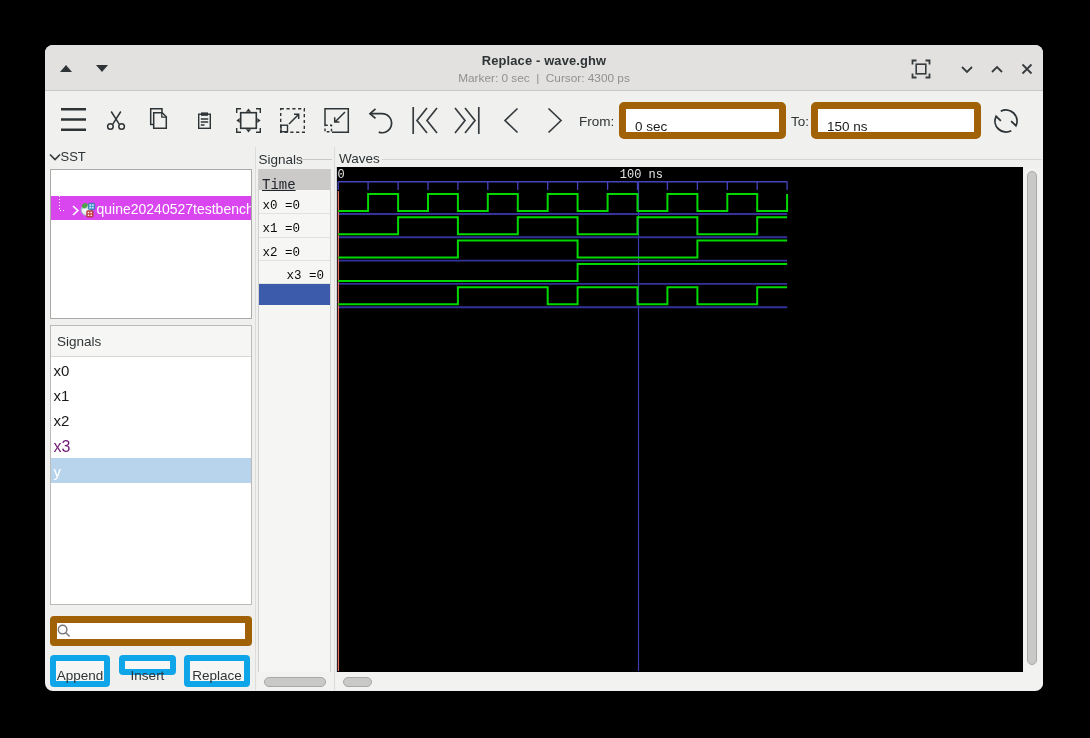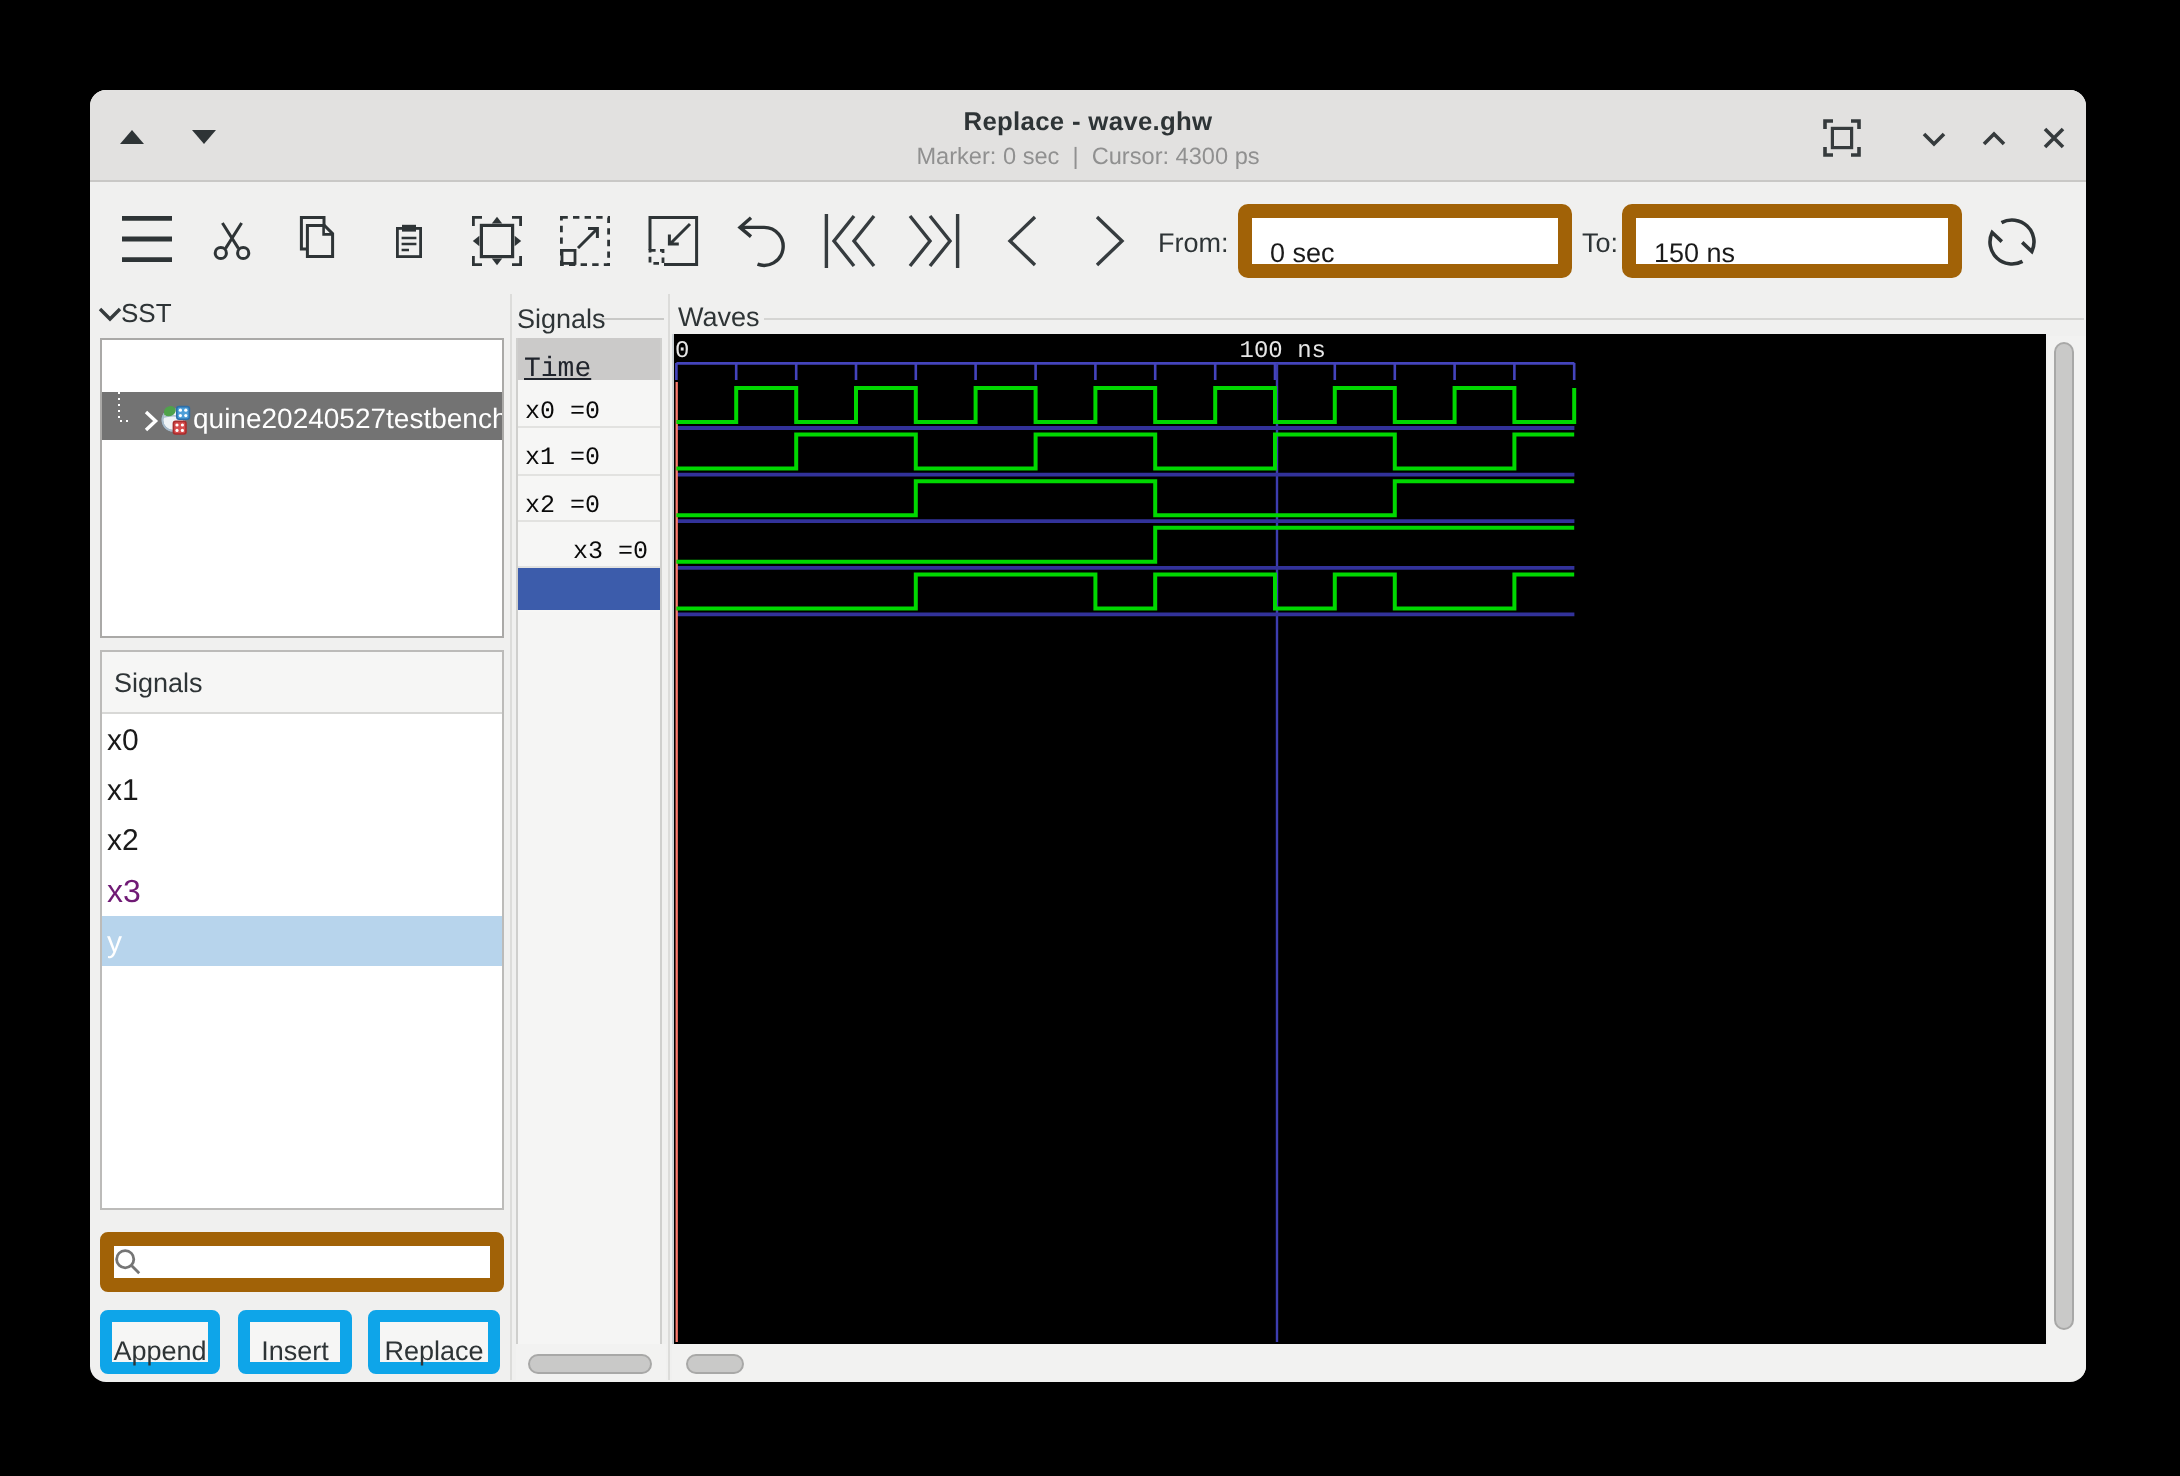--- a/index.html
+++ b/index.html
@@ -110,21 +110,21 @@
 <div class="abs entry" style="left:619px; top:102px; width:167px; height:37px; line-height:35px; padding-left:9px;">0 sec</div>
 <div class="abs lbl" style="left:791px; top:114px;">To:</div>
 <div class="abs entry" style="left:811px; top:102px; width:170px; height:37px; line-height:35px; padding-left:9px;">150 ns</div>
 
 <svg class="ic" style="left:49px; top:153px;" width="12" height="8" viewBox="0 0 12 8" fill="none" stroke="#363b3d" stroke-width="1.7">
     <path d="M1 1.5 L6 6.5 L11 1.5"></path>
   </svg>
 <div class="abs lbl" style="left:60.5px; top:149px; font-size:13px;">SST</div>
 
 <div class="abs panel-box" style="left:50px; top:169px; width:202px; height:150px; overflow:hidden;">
-  <div class="abs" style="left:0; top:25.5px; width:200px; height:24.5px; background:#737373;">
+  <div class="abs" style="left:0; top:25.5px; width:200px; height:24.5px; background:#d946ef;">
     <svg class="ic" style="left:7px; top:0px;" width="20" height="20" viewBox="0 0 20 20" stroke="#fff" fill="none" stroke-width="1" stroke-dasharray="1,2">
         <path d="M1.5 0 V14.5 H8"></path>
       </svg>
     <svg class="ic" style="left:20.5px; top:9px;" width="7" height="11" viewBox="0 0 7 11" fill="none" stroke="#fff" stroke-width="1.7">
         <path d="M1 1 L5.8 5.5 L1 10"></path>
       </svg>
     <svg class="ic" style="left:30px; top:6px;" width="15" height="16" viewBox="0 0 15 16">
       <circle cx="5.6" cy="8" r="5.4" fill="#eef3f6" stroke="#90a8bc" stroke-width="0.9"></circle>
       <path d="M5.6 2.6 A 5.4 5.4 0 0 0 5.6 13.4 M0.4 6.7 Q 5.6 5 10.8 6.7" fill="none" stroke="#a8bccb" stroke-width="0.7"></path>
       <path d="M1.2 5.5 Q 0.2 2.2 3.2 1.2 Q 5.2 0.4 6.6 2.2 Q 7.4 3.8 5.8 5.2 Q 3.4 7 1.2 5.5 Z" fill="#4fa24a"></path>
@@ -152,21 +152,21 @@
   <div style="height:25.4px; font-size:15px; color:#fff; background:#b7d4ec; padding:5px 0 0 2.5px;">y</div>
 </div>
 
 <div class="abs entry" style="left:50px; top:616px; width:202px; height:29.5px; border-radius:4px;"></div>
 <svg class="ic" style="left:57px; top:623.5px;" width="14" height="14" viewBox="0 0 15 15" fill="none" stroke="#757575" stroke-width="1.5">
   <circle cx="6" cy="6" r="4.6"></circle>
     <path d="M9.5 9.5 L13.5 13.5"></path>
 </svg>
 
 <div class="abs btn" style="left:50px; top:655px; width:60px; height:32px; line-height:30px;">Append</div>
-<div class="abs btn" style="left:119px; top:655px; width:57px; height:32px; line-height:30px;">Insert</div>
+<div class="abs btn" style="left:119px; top:655px; width:57px; height:20px; line-height:30px;">Insert</div>
 <div class="abs btn" style="left:184px; top:655px; width:66px; height:32px; line-height:30px;">Replace</div>
 
 <div class="abs sep-v" style="left:255px; top:147px; height:543px;"></div>
 <div class="abs sep-v" style="left:334px; top:147px; height:543px;"></div>
 
 <div class="abs lbl" style="left:258.5px; top:152px;">Signals</div>
 <div class="abs" style="left:300px; top:159px; width:31.5px; height:1px; background:#c9c9c7;"></div>
 <div class="abs" style="left:258px; top:169px; width:73px; height:503px; background:#f6f6f5; border-left:1px solid #cfcfcd; border-right:1px solid #cfcfcd;"></div>
 <div class="abs" style="left:259px; top:169.3px; width:71px; height:20.4px; background:#cbcac9;"></div>
 <div class="abs mono" style="left:262px; top:176.5px; font-size:14px; color:#20242c;text-decoration:underline;">Time</div>

